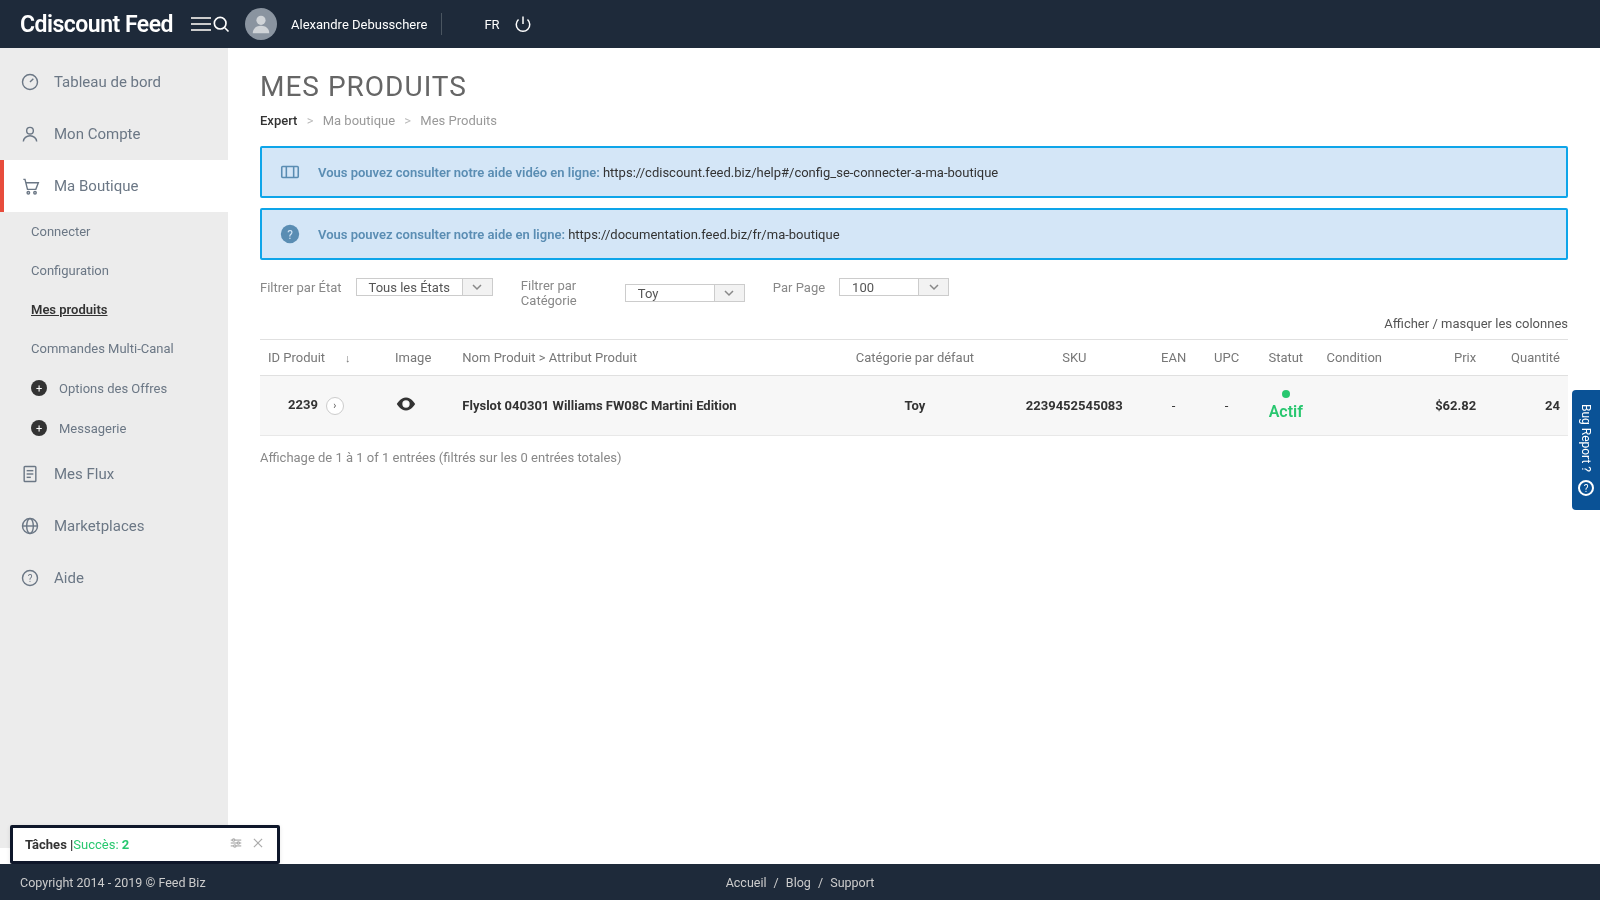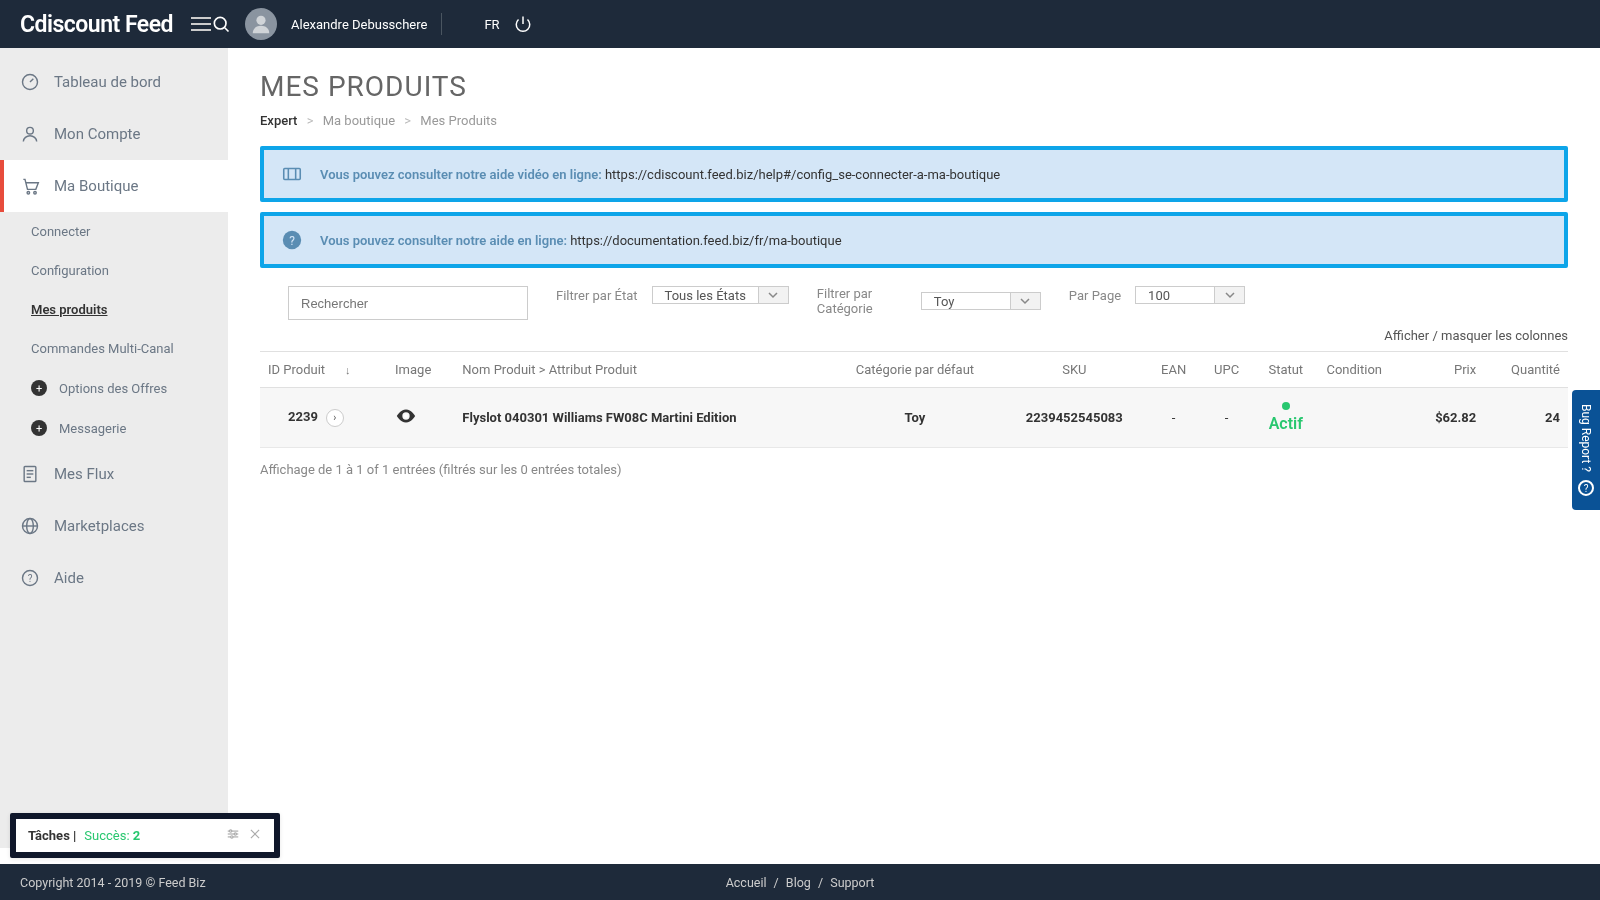--- a/index.html
+++ b/index.html
@@ -31,21 +31,21 @@
 .sub-item.sub-active { text-decoration: underline; font-weight:600; color:#333;}
 .sub-item.with-plus { padding-left:20px; display:flex; align-items:center; gap:12px;}
 .plus-circle { width:16px; height:16px; border-radius:50%; background:#333; color:#fff; font-size:11px; display:flex; align-items:center; justify-content:center; flex-shrink:0;}
 
 
 .page-title { font-size:28px; font-weight:400; color:#666; letter-spacing:1px; margin-bottom:10px;}
 .breadcrumb { font-size:13px; color:#999; margin-bottom:18px;}
 .breadcrumb .bc-first { color:#333; font-weight:500;}
 .breadcrumb .sep { margin:0 6px; color:#bbb;}
 
-.info-banner { background:#d4e6f7; border:4px solid #0ea5e9; border-radius:2px; padding:10px 14px; margin-bottom:10px; display:flex; align-items:center; gap:14px; font-size:13px;text-align:center;}
+.info-banner { background:#d4e6f7; border:2px solid #0ea5e9; border-radius:2px; padding:10px 14px; margin-bottom:10px; display:flex; align-items:center; gap:14px; font-size:13px;text-align:center;}
 .info-banner .banner-icon { width:28px; height:28px; display:flex; align-items:center; justify-content:center; color:#5a8db3; flex-shrink:0;}
 .info-banner .bold { color:#5a8db3; font-weight:600;}
 .info-banner .link { color:#333;}
 
 
 .filters { display:flex; align-items:flex-start; gap:28px; flex-wrap:wrap; margin-top:18px; margin-bottom:8px;}
 .filter-group { display:flex; align-items:center; gap:14px;}
 .filter-label { font-size:13px; color:#888; max-width:90px;}
 .input-box { border:1px solid #ccc; background:#fff; height:34px; padding:0 12px; font-size:13px; color:#555; min-width:240px;}
 .select-box { border:1px solid #ccc; background:#fff; height:18px; display:flex; align-items:center; min-width:120px;}
@@ -62,21 +62,21 @@
 .table tbody tr { background:#f7f7f7;}
 .sort-arrow { font-size:11px; margin-left:20px;}
 .expand-btn { width:18px; height:18px; border:1px solid #ccc; border-radius:50%; background:#fff; display:inline-flex; align-items:center; justify-content:center; margin-left:8px; font-size:10px; color:#555;}
 .eye-icon { display:inline-flex; align-items:center; justify-content:center;}
 .status-cell { text-align:center;}
 .status-dot { width:8px; height:8px; background:#28c76f; border-radius:50%; display:block; margin:0 auto 4px;}
 .status-text { color:#28c76f; font-weight:600; font-size:16px;}
 .table-info { font-size:13px; color:#888; margin-top:14px;}
 
 
-.tasks-bar { position:fixed; left:10px; bottom:42px; background:#fff; border:6px solid #0f172a; border-radius:2px; padding:8px 12px; font-size:13px; display:flex; align-items:center; gap:8px; box-shadow:0 1px 4px rgba(0,0,0,.1); width:270px;}
+.tasks-bar { position:fixed; left:10px; bottom:36px; background:#fff; border:3px solid #0f172a; border-radius:2px; padding:8px 12px; font-size:13px; display:flex; align-items:center; box-shadow:0 1px 4px rgba(0,0,0,.1); width:270px;}
 .tasks-bar .success { color:#28c76f;}
 .tasks-bar .task-icons { margin-left:auto; display:flex; gap:8px; color:#aaa;}
 
 
 .footer { background:#1e2a3a; height:36px; display:flex; align-items:center; padding:0 20px; font-size:12.5px; color:#ccc; position:fixed; bottom:0; left:0; right:0;}
 .footer-center { position:absolute; left:50%; transform:translateX(-50%);}
 .footer-center a { color:#ccc; margin:0 4px;}
 
 
 .bug-tab { position:fixed; right:0; top:50%; transform:translateY(-50%); background:#0a5296; color:#fff; writing-mode:vertical-rl; padding:14px 6px; font-size:12px; border-radius:4px 0 0 4px; display:flex; align-items:center; gap:8px;}
@@ -222,23 +222,20 @@
             <circle cx="12" cy="12" r="10"></circle>
             <text x="12" y="17" text-anchor="middle" font-size="13" fill="#d4e6f7">?</text>
           </svg>
         </span>
       <span>
         <span class="bold">Vous pouvez consulter notre aide en ligne: </span><span class="link">https://documentation.feed.biz/fr/ma-boutique</span>
       </span>
     </div>
 
     <div class="filters">
-      <div class="filter-group" style="margin-left:28px;">
-        <input class="input-box" placeholder="Rechercher" style="">
-      </div>
       <div class="filter-group">
         <span class="filter-label">Filtrer par État</span>
         <div class="select-box">
           <span class="sel-label">Tous les États</span>
           <span class="sel-arrow">
               <svg width="10" height="10" viewBox="0 0 10 10">
                 <path d="M1 3l4 4 4-4" fill="none" stroke="#888" stroke-width="1.5"></path>
               </svg>
             </span>
         </div>

